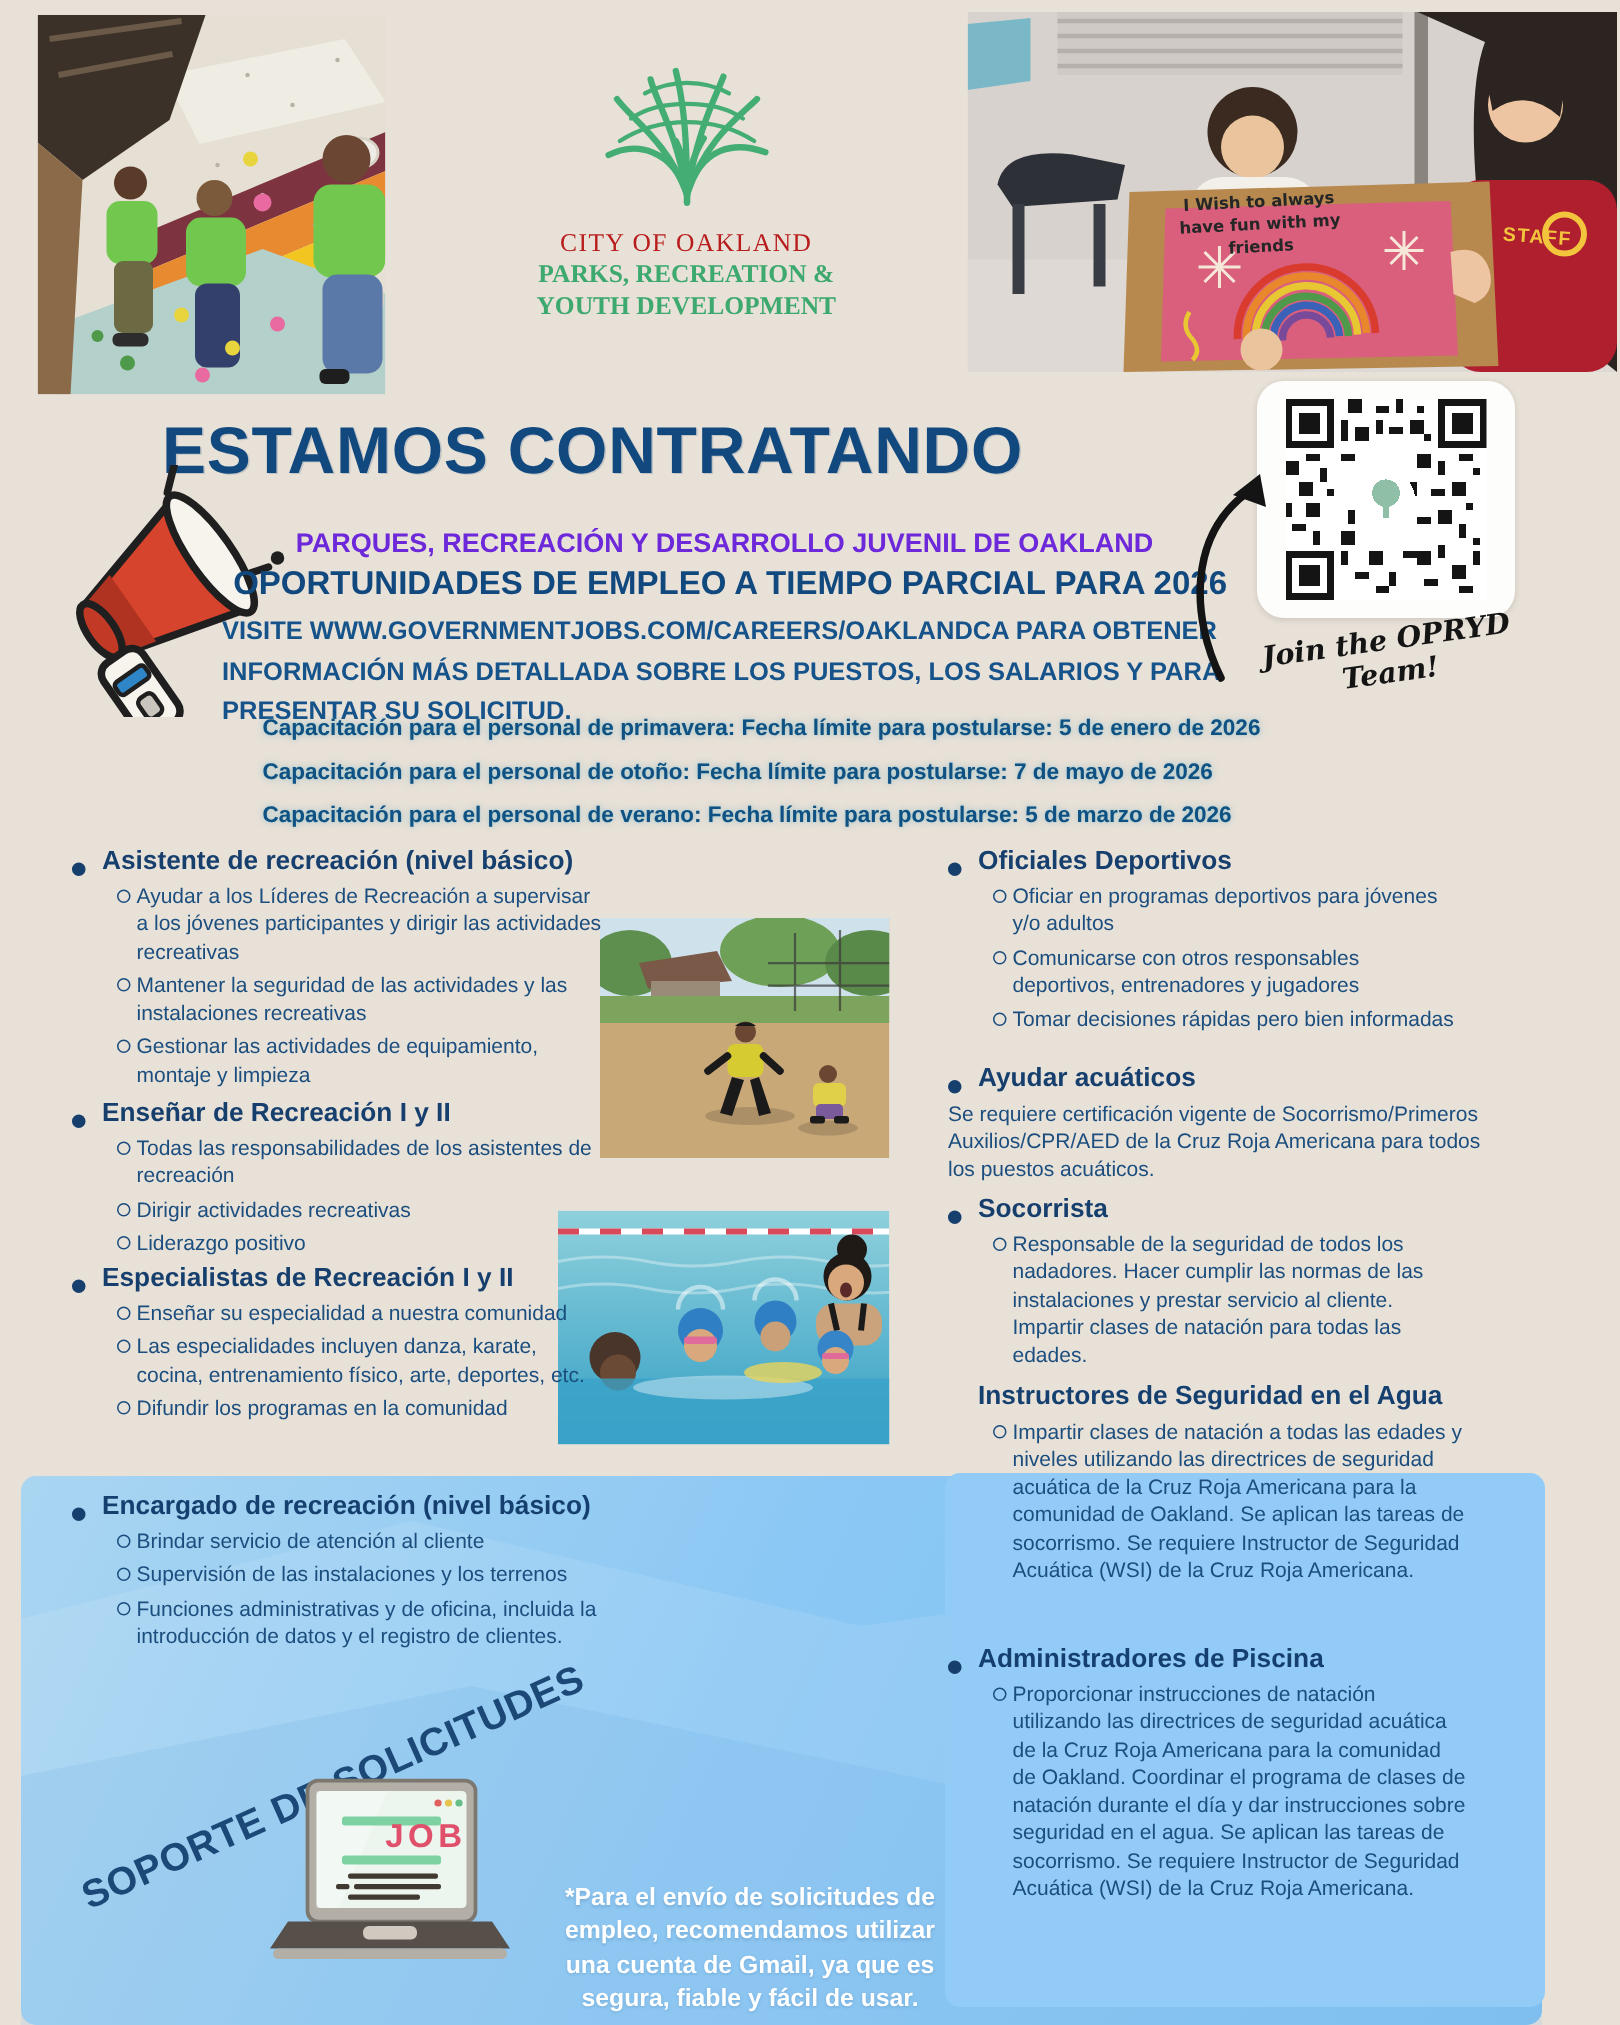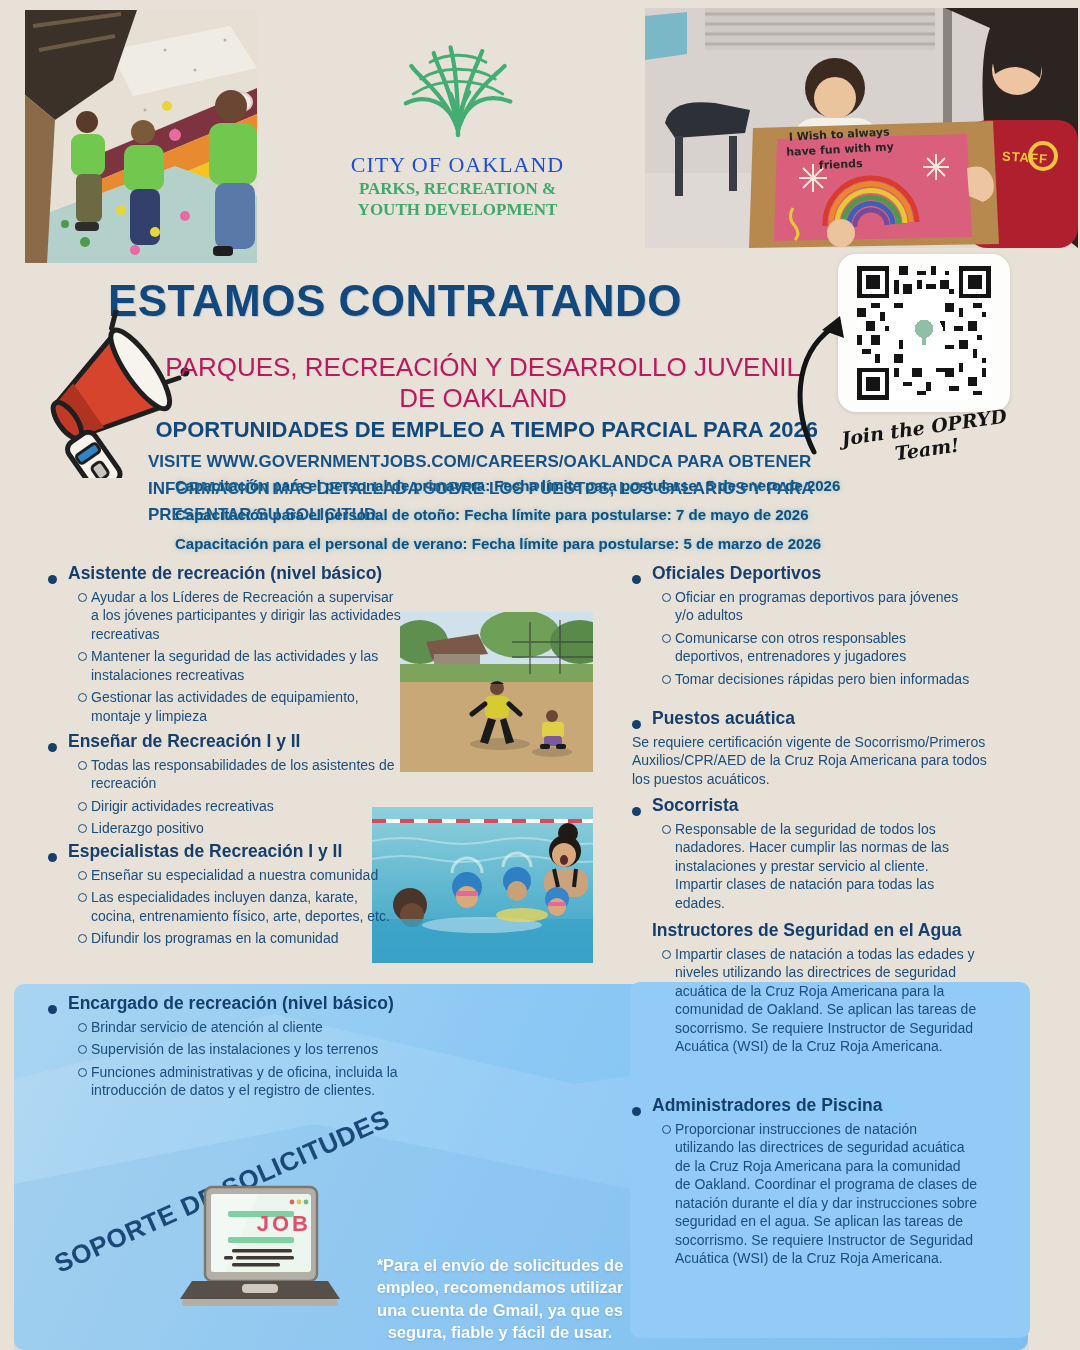--- a/index.html
+++ b/index.html
@@ -4,26 +4,26 @@
 <style>
   html,body{margin:0;padding:0;background:#6b6b6b;}
   #canvas{position:relative;width:1080px;height:1350px;margin:0 auto;overflow:hidden;
           background:#e8e1d8;font-family:"Liberation Sans",sans-serif;color:#1a4c7e;}
   .abs{position:absolute;}
   .photo{position:absolute;overflow:hidden;}
   .photo svg{display:block;}
 
   
   .logo-block{left:330px;top:38px;width:255px;text-align:center;}
-  .logo-line1{font-family:"Liberation Serif",serif;font-size:22px;letter-spacing:1px;color:#1d4ed8;margin-top:2px;}
+  .logo-line1{font-family:"Liberation Serif",serif;font-size:17px;letter-spacing:1px;color:#b91c1c;margin-top:2px;}
   .logo-line2,.logo-line3{font-family:"Liberation Serif",serif;font-size:17px;font-weight:bold;color:#3da96e;margin-top:1px;}
   .main-title{left:70px;top:276px;width:650px;text-align:center;font-size:44px;font-weight:800;
               color:#11497f;letter-spacing:.5px;text-shadow:1px 1px 0 rgba(120,140,160,.35);}
   .sub-block{left:148px;top:352px;width:670px;}
-  .sub1{font-size:26px;font-weight:normal;text-align:center;color:#be185d;}
+  .sub1{font-size:18px;font-weight:bold;text-align:center;color:#6d28d9;}
   .sub2{font-size:22px;font-weight:bold;text-align:right;color:#11497f;margin-top:3px;}
   .sub-body{font-size:17px;font-weight:bold;color:#15538a;line-height:1.56;margin-top:6px;}
   .qr-card{left:838px;top:254px;width:172px;height:158px;background:#fdfdfb;border-radius:18px;
            box-shadow:0 1px 4px rgba(0,0,0,.12);}
   .qr-card svg{position:absolute;left:19px;top:12px;}
   .qr-caption{left:828px;top:416px;width:195px;text-align:center;font-family:"DejaVu Serif",serif;
               font-style:italic;font-weight:bold;font-size:19px;color:#141414;transform:rotate(-8deg);}
 
   
   .deadlines{left:175px;top:477px;width:760px;}
@@ -508,21 +508,21 @@
       </div>
     <div class="item">
         <span class="odot"></span>
         <p>Tomar decisiones rápidas pero bien informadas</p>
       </div>
   </section>
 
   <section class="sec sec-r2">
     <div class="sec-title-row">
         <span class="dot"></span>
-      <h3 class="sec-title">Puestos acuática</h3>
+      <h3 class="sec-title">Ayudar acuáticos</h3>
       </div>
     <p class="sec-note">Se requiere certificación vigente de Socorrismo/Primeros Auxilios/CPR/AED de la Cruz Roja Americana para todos los puestos acuáticos.</p>
   </section>
 
   <section class="sec sec-r3">
     <div class="sec-title-row">
         <span class="dot"></span>
       <h3 class="sec-title">Socorrista</h3>
       </div>
     <div class="item">

